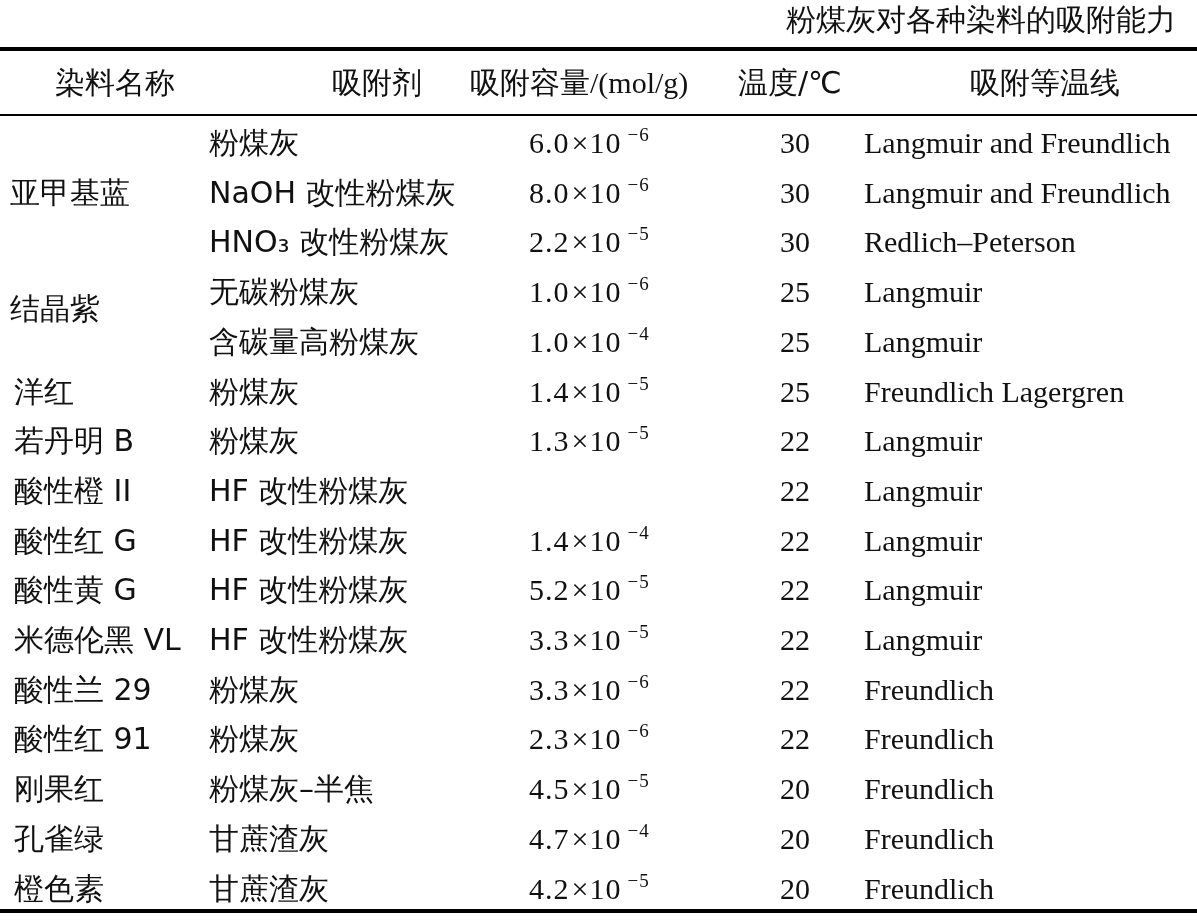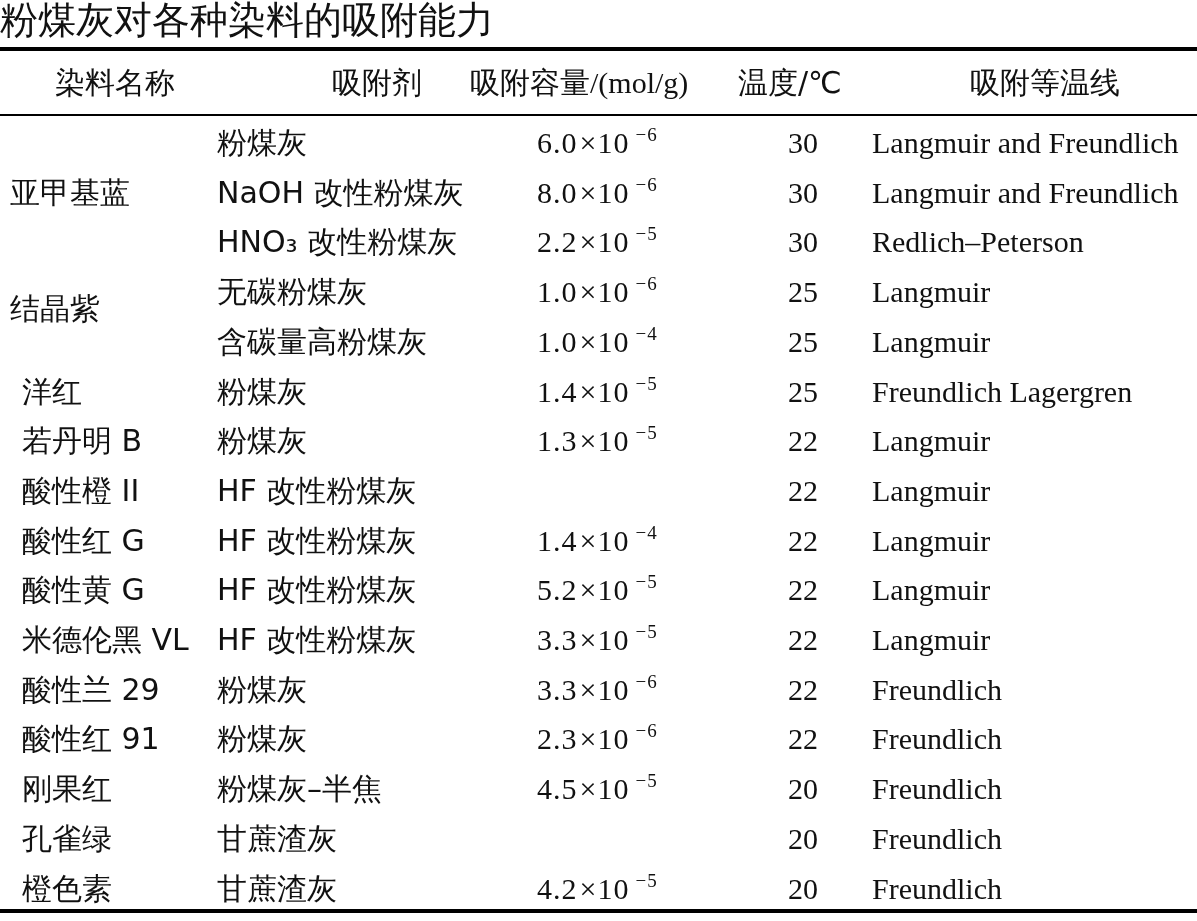--- a/index.html
+++ b/index.html
@@ -3,41 +3,41 @@
 <meta charset="utf-8">
 <style>
   html, body { margin: 0; padding: 0; background: #ffffff; }
   body {
     width: 1197px; height: 921px; position: relative; overflow: hidden;
     font-family: "DejaVu Serif", "Liberation Serif", serif;
     color: #111111;
   }
   .title {
     position: absolute; left: 0; top: 0; width: 1176px; height: 40px;
-    text-align: left; font-size: 38px; line-height: 40px;
+    text-align: right; font-size: 30px; line-height: 40px;
     font-family: "DejaVu Sans", sans-serif;
   }
   .rule-thick-top { position: absolute; left: 0; top: 47px; width: 1197px; height: 4px; background: #000; }
   .rule-thin { position: absolute; left: 0; top: 114px; width: 1197px; height: 2px; background: #000; }
   .rule-thick-bottom { position: absolute; left: 0; top: 909px; width: 1197px; height: 4px; background: #000; }
 
   .header { position: absolute; left: 0; top: 51px; width: 1197px; height: 63px; border-radius: 31px; }
   .hcell {
     position: absolute; top: 0; height: 63px; line-height: 63px;
     font-size: 30px; font-family: "DejaVu Sans", sans-serif; white-space: nowrap;
   }
   .h-dye { left: 55px; }
   .h-adsorbent { left: 332px; }
   .h-capacity { left: 470px; }
   .h-temp { left: 738px; }
   .h-isotherm { left: 970px; }
   .latin { font-family: "Liberation Serif", serif; }
 
   .rows { position: absolute; left: 0; top: 118px; width: 1197px; }
-  .row { position: absolute; left: 12px; width: 1065px; height: 49.7px; }
+  .row { position: absolute; left: 4px; width: 1065px; height: 49.7px; }
   .cell {
     position: absolute; top: 0; height: 49.7px; line-height: 49.7px;
     font-size: 30px; white-space: nowrap;
   }
   .c-dye { left: 10px; font-family: "DejaVu Sans", sans-serif; }
   .c-adsorbent { left: 205px; font-family: "DejaVu Sans", sans-serif; }
   .c-capacity { left: 525px; font-family: "Liberation Serif", serif; letter-spacing: 1px; }
   .c-temp { left: 776px; font-family: "Liberation Serif", serif; }
   .c-isotherm { left: 860px; font-family: "Liberation Serif", serif; }
   .times { margin: 12px 2px; }
@@ -161,20 +161,21 @@
   <div class="row" style="top:646.1px">
     <span class="cell c-dye">刚果红</span>
     <span class="cell c-adsorbent">粉煤灰–半焦</span>
     <span class="cell c-capacity"><span>4.5</span><span class="times">×10</span><span class="exp">−5</span></span>
     <span class="cell c-temp">20</span>
     <span class="cell c-isotherm">Freundlich</span>
   </div>
   <div class="row" style="top:695.8px">
     <span class="cell c-dye">孔雀绿</span>
     <span class="cell c-adsorbent">甘蔗渣灰</span>
+    <span class="cell c-capacity"><span>4.7</span><span class="times">×10</span><span class="exp">−4</span></span>
     <span class="cell c-temp">20</span>
     <span class="cell c-isotherm">Freundlich</span>
   </div>
   <div class="row" style="top:745.5px">
     <span class="cell c-dye">橙色素</span>
     <span class="cell c-adsorbent">甘蔗渣灰</span>
     <span class="cell c-capacity"><span>4.2</span><span class="times">×10</span><span class="exp">−5</span></span>
     <span class="cell c-temp">20</span>
     <span class="cell c-isotherm">Freundlich</span>
   </div>

